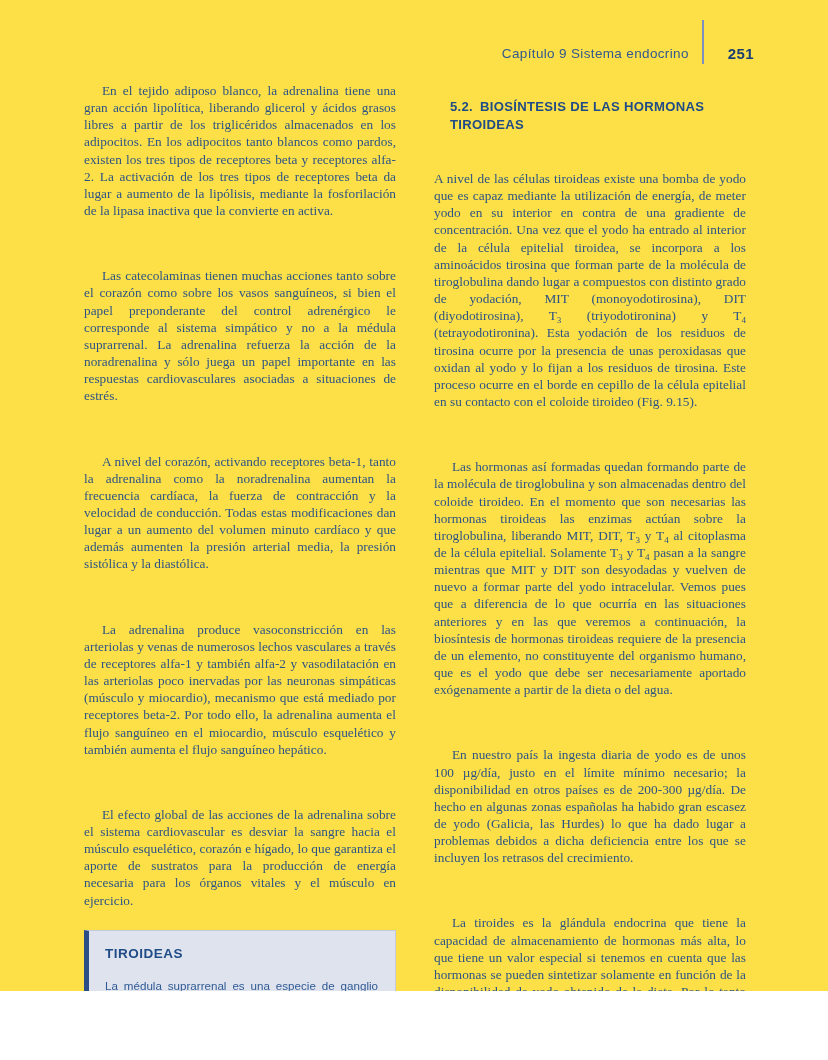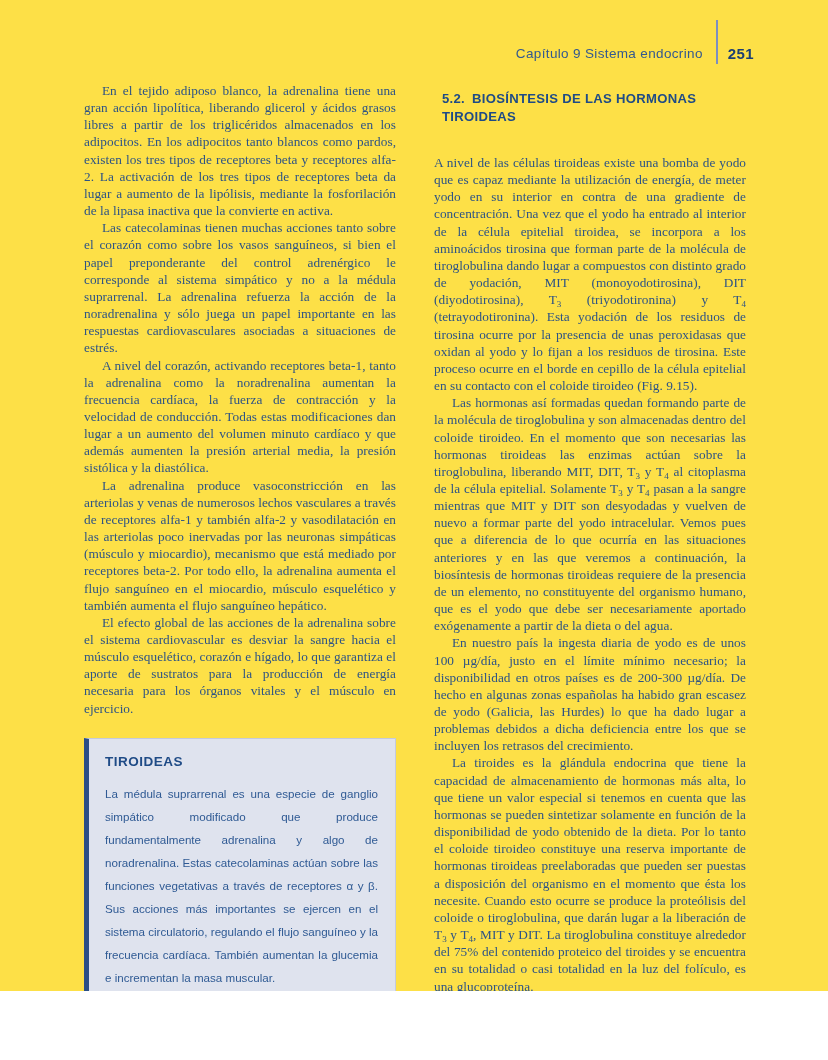--- a/index.html
+++ b/index.html
@@ -39,21 +39,21 @@
     align-self: stretch;
     background: #7d8fc0;
     margin-top: -22px;
     height: 44px;
   }
   .runhead-pageno {
     font-family: "Liberation Sans", "DejaVu Sans", sans-serif;
     font-size: 15px;
     font-weight: bold;
     color: #1c3f73;
-    padding-left: 10px;
+    padding-left: 24px;
     letter-spacing: 0.4px;
   }
 
   
   .cols {
     position: absolute;
     top: 82px;
     left: 84px;
     width: 662px;
     height: 950px;
@@ -69,21 +69,21 @@
   p.body {
     margin: 0;
     font-size: 13.3px;
     line-height: 17.15px;
     color: #2d5385;
     text-align: justify;
     text-justify: inter-word;
     hyphens: manual;
     letter-spacing: 0.03px;
   }
-  p.body + p.body { text-indent: 1.35em; }
+  p.body + p.body { text-indent: 1.35em; margin-top: 48px; }
   p.body.first { text-indent: 1.35em; }
   p.body.noindent { text-indent: 0; }
 
   sub {
     font-size: 0.68em;
     vertical-align: -0.28em;
     line-height: 0;
   }
 
   
@@ -128,21 +128,21 @@
     white-space: nowrap;
   }
   .h1sec .num { padding-right: 7px; }
 
   .h2sec {
     font-family: "Liberation Sans", "DejaVu Sans", sans-serif;
     font-size: 13.1px;
     font-weight: bold;
     color: #1f4b86;
     letter-spacing: 0.3px;
-    margin: 8px;
+    margin: 16px;
     line-height: 18px;
   }
   .h2sec .num { padding-right: 7px; }
   .h2sec .line2 { display: block; padding-left: 31px; }
   .sp-30 { height: 30px; }
   .sp-34 { height: 34px; }
   .sp-20 { height: 20px; }
   .sp-52 { height: 52px; }
 </style>
 </head>

